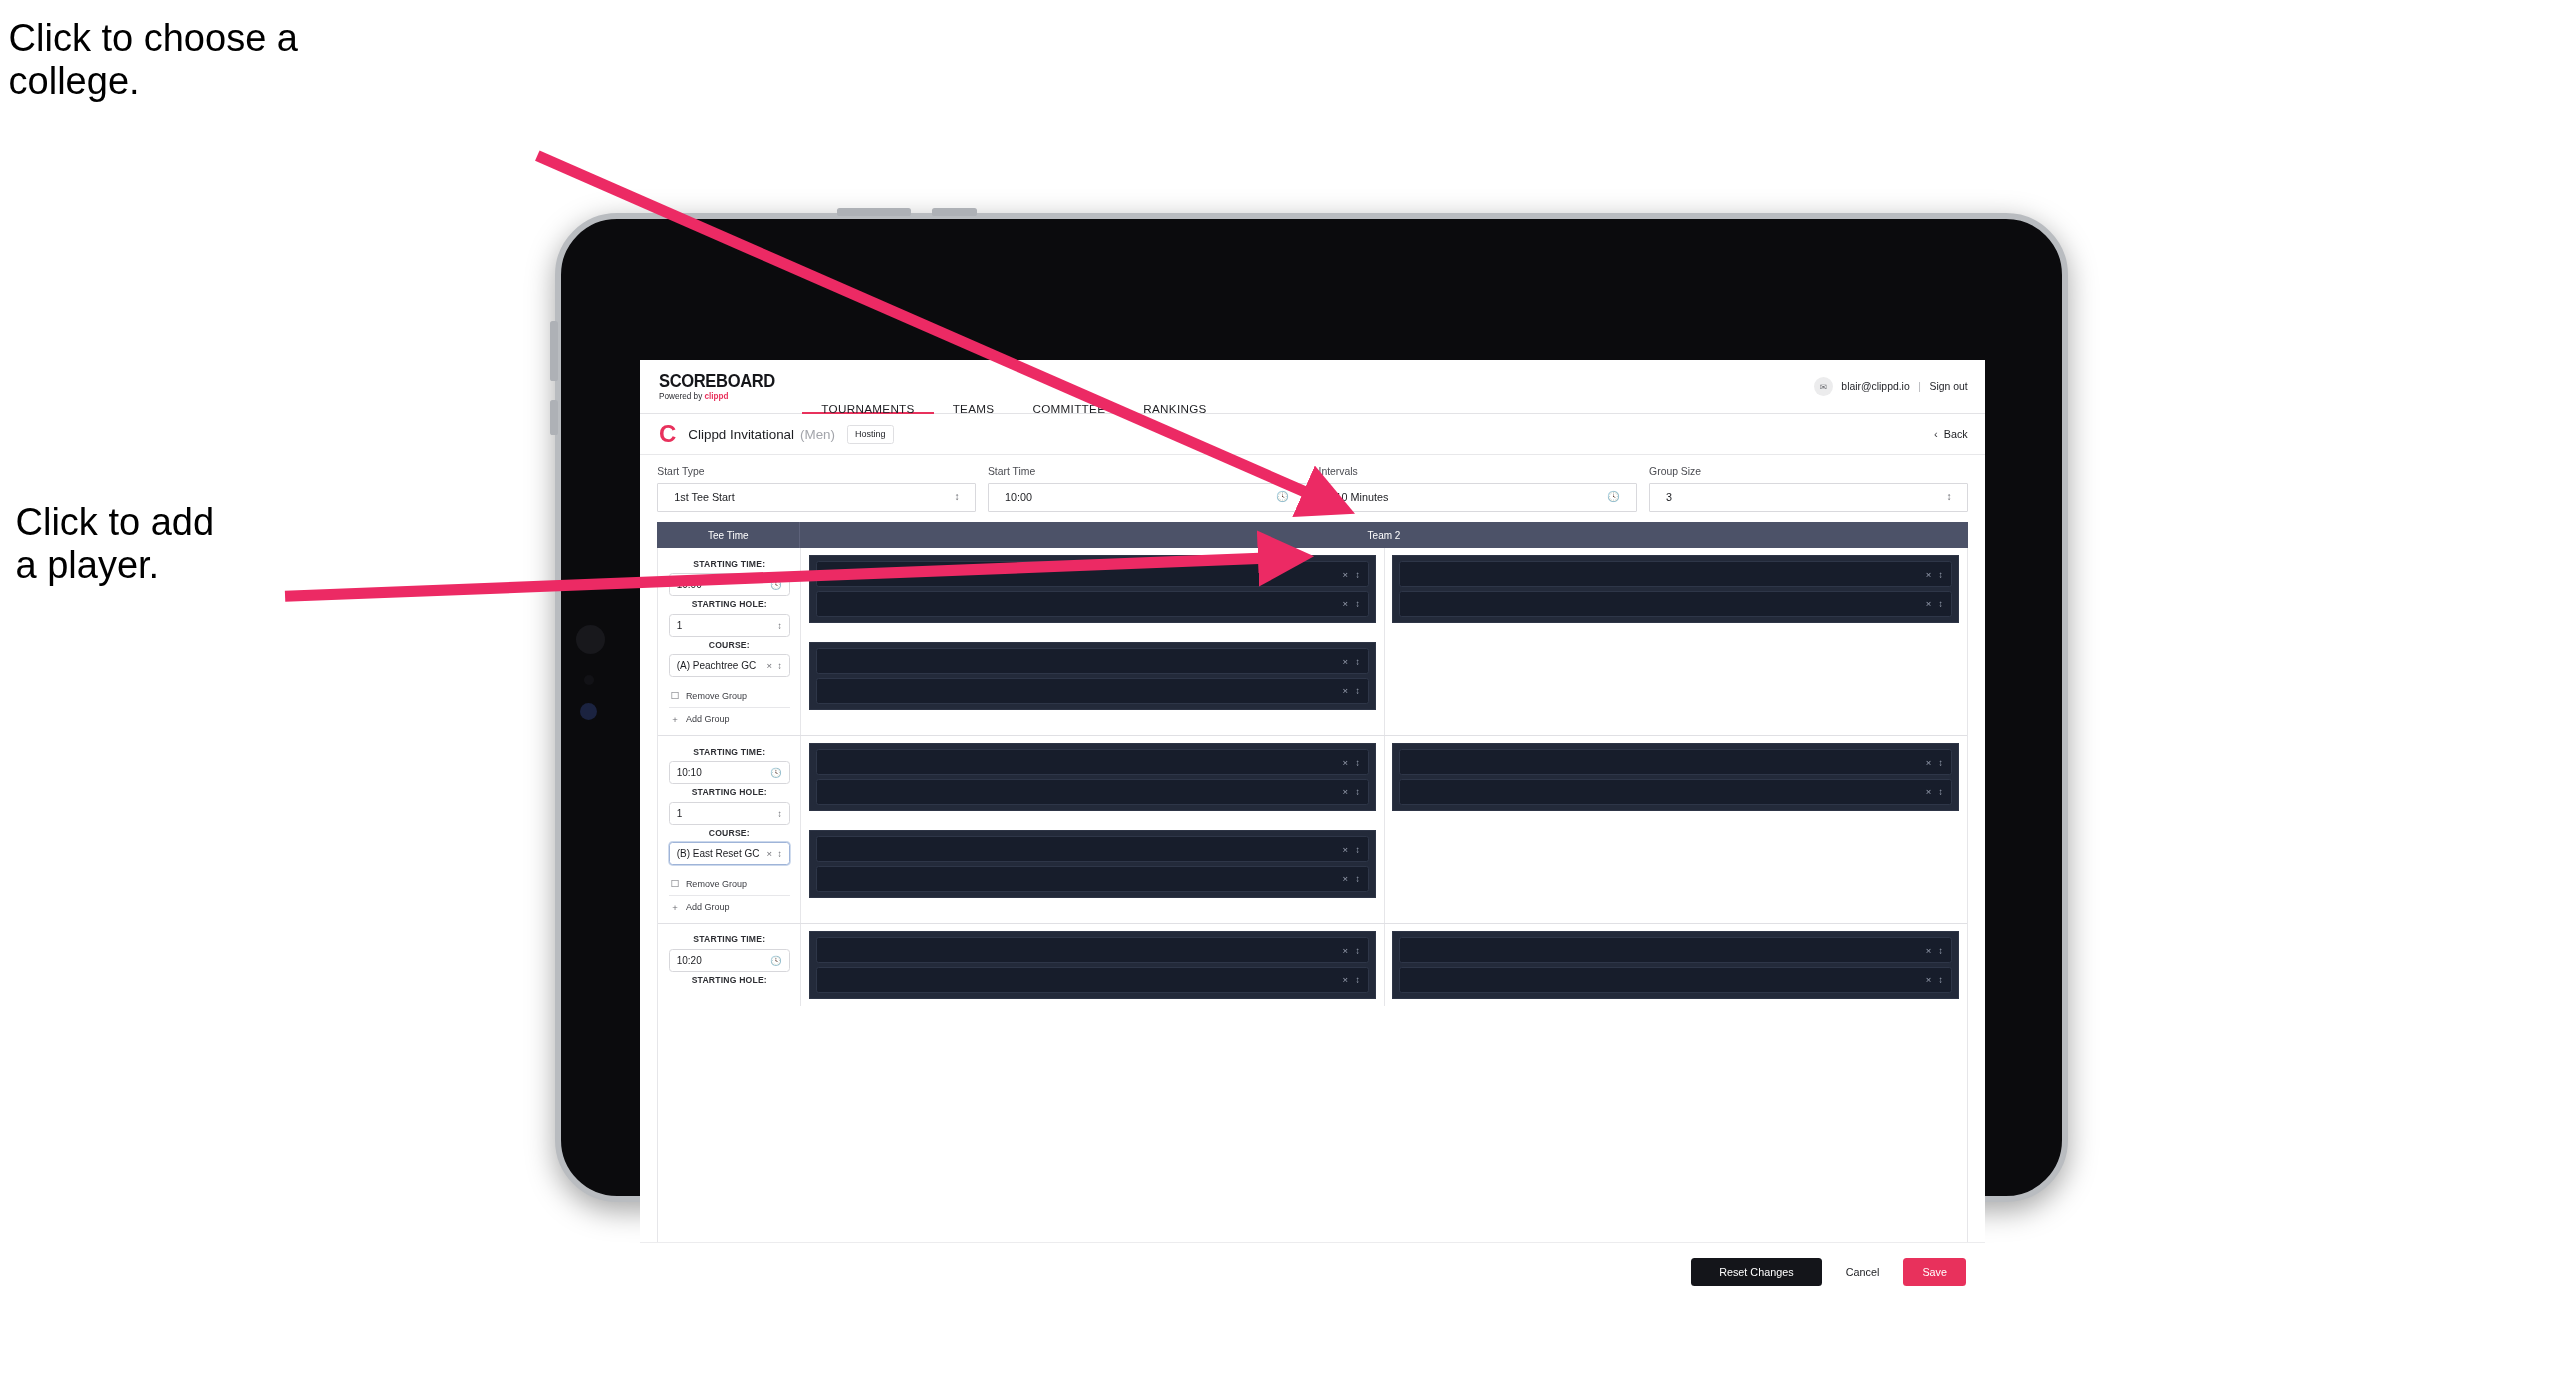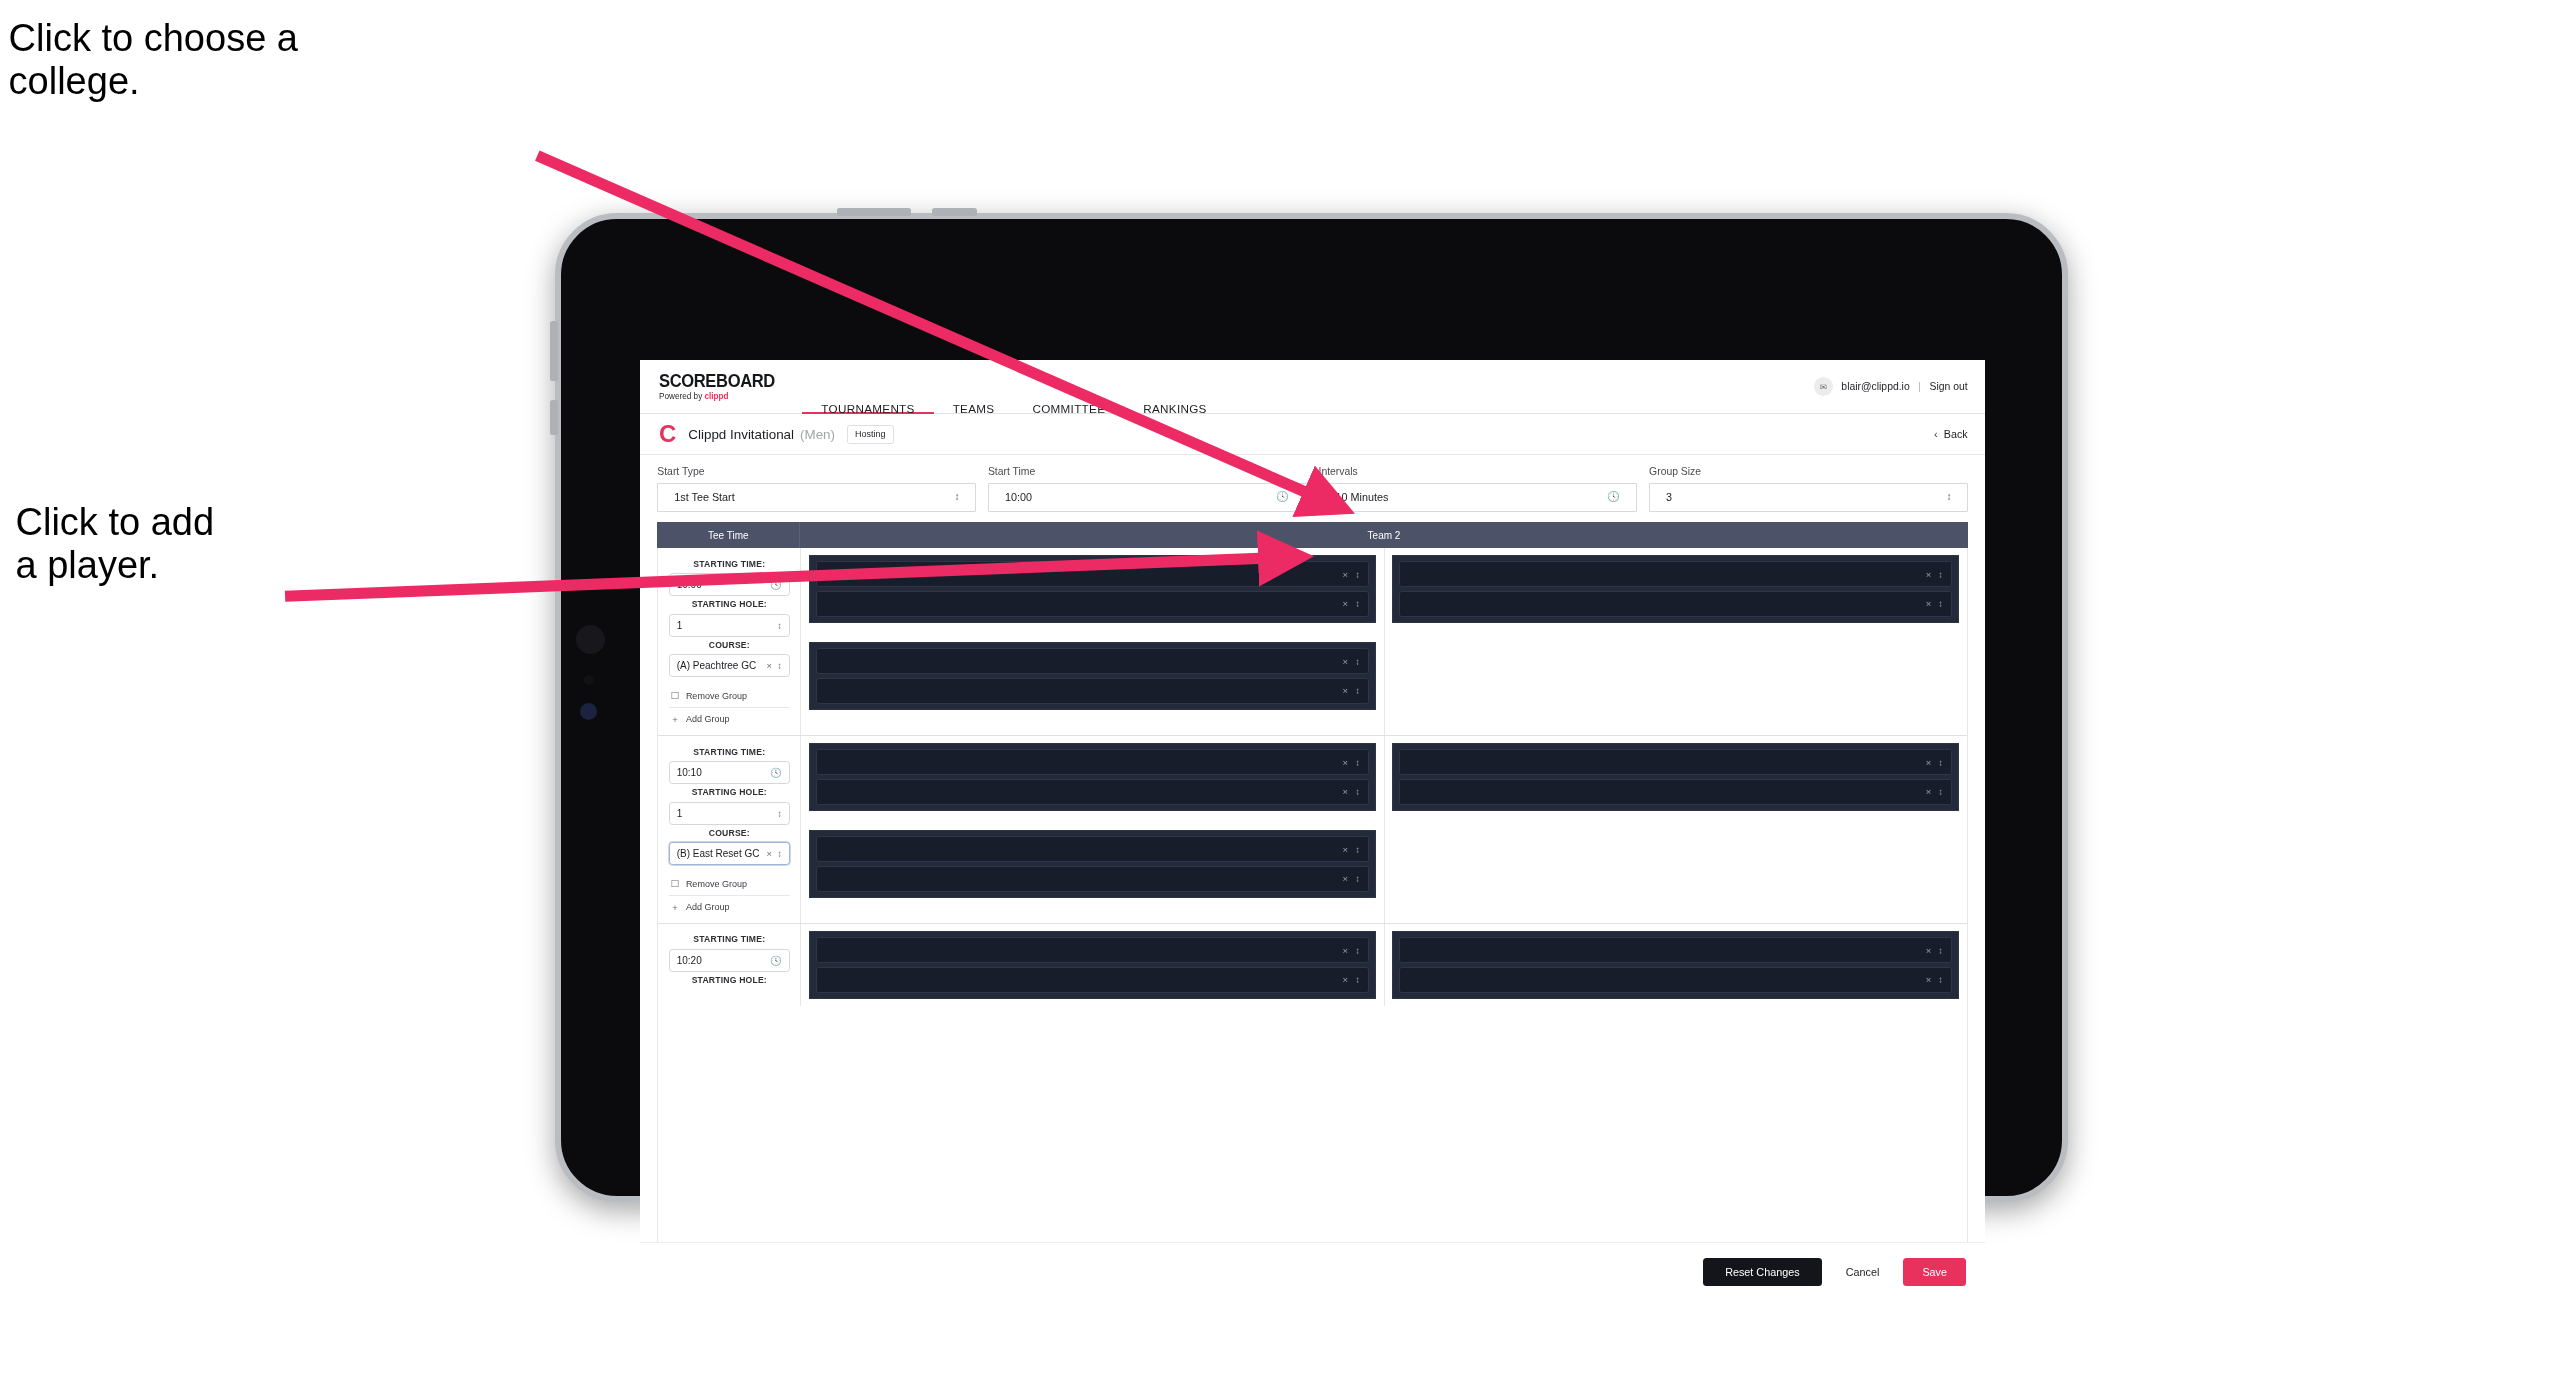--- a/index.html
+++ b/index.html
@@ -205,21 +205,21 @@
 
   
   #footer {
     height: 58px; flex:0 0 58px; background:#fff;
     border-top:0.9px solid #ececee;
     display:flex; align-items:center; justify-content:flex-end;
     gap: 15.5px; padding-right: 19px;
   }
   .btn { border-radius:3.5px; font-size:10.8px; cursor:pointer;
          display:flex; align-items:center; justify-content:center; }
-  #btn-reset { background:#14151a; color:#fff; height:28px; padding: 0 22px; }
+  #btn-reset { background:#14151a; color:#fff; height:28px; padding: 0 28px; }
   #btn-cancel { background:transparent; color:#1c1d21; height:28px; padding: 0 8.6px; }
   #btn-save { background:#e8315c; color:#fff; height:28px; padding: 0 19px; }
 </style>
 </head>
 <body>
 
 <div id="stage">
 
   <div class="annotation" id="ann-college">Click to choose a
 college.</div>

